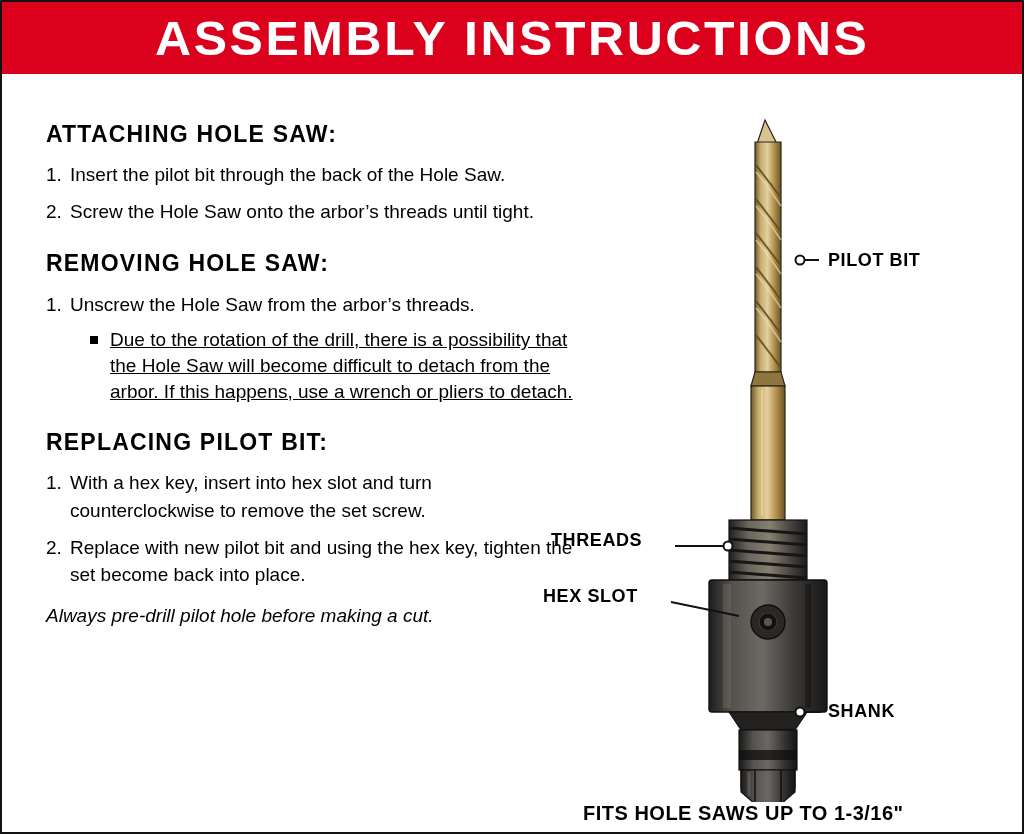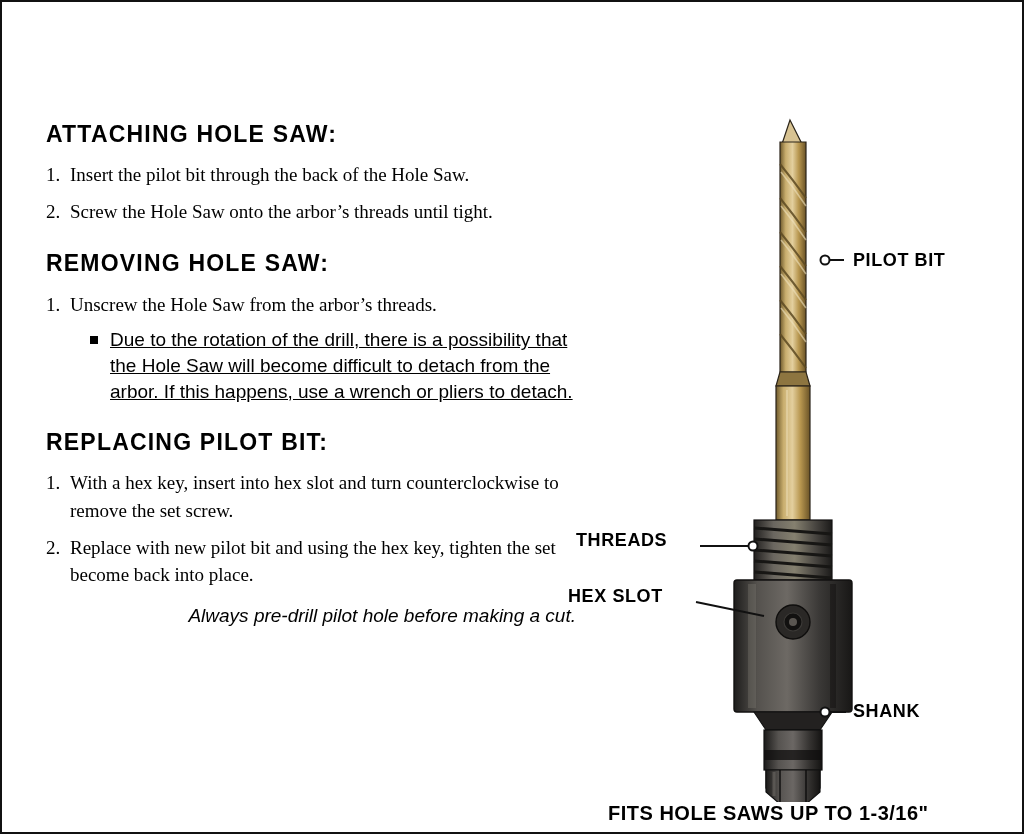--- a/index.html
+++ b/index.html
@@ -60,21 +60,20 @@
     letter-spacing: 1.2px;
     margin: 0 0 14px 0;
     line-height: 1.1;
   }
   .sec-head.second { margin-top: 26px; }
   .sec-head.third { margin-top: 26px; }
   ol.numbered {
     list-style: none;
     margin: 0;
     padding: 0;
-    font-family: Liberation Serif, serif;
   }
   ol.numbered > li {
     font-size: 19px;
     line-height: 1.45;
     margin-bottom: 9px;
     padding-left: 24px;
     text-indent: -24px;
   }
   .num {
     display: inline-block;
@@ -106,26 +105,25 @@
     font-size: 19px;
     font-weight: bold;
     letter-spacing: 0.2px;
     margin-top: 14px;
     margin-bottom: 0;
   }
   .italic-note {
     font-size: 19px;
     font-style: italic;
     margin-top: 16px;
-    text-align: right;
   }
   
   .art {
     position: absolute;
-    left: 566px;
+    left: 541px;
     top: 100px;
     width: 440px;
     height: 720px;
   }
   .art svg { display: block; }
   .callout {
     position: absolute;
     font-size: 18px;
     font-weight: bold;
     letter-spacing: 0.6px;
@@ -143,20 +141,23 @@
     font-weight: bold;
     letter-spacing: 0.5px;
     white-space: nowrap;
   }
 </style>
 </head>
 <body>
 
 <div class="page">
 
+  <div class="banner">
+    <div class="banner-title">ASSEMBLY INSTRUCTIONS</div>
+  </div>
 
   <div class="content">
 
     <h2 class="sec-head">ATTACHING HOLE SAW:</h2>
     <ol class="numbered">
       <li><span class="num">1.</span><span>Insert the pilot bit through the back of the Hole Saw.</span></li>
       <li><span class="num">2.</span><span>Screw the Hole Saw onto the arbor’s threads until tight.</span></li>
     </ol>
 
     <h2 class="sec-head second">REMOVING HOLE SAW:</h2>

